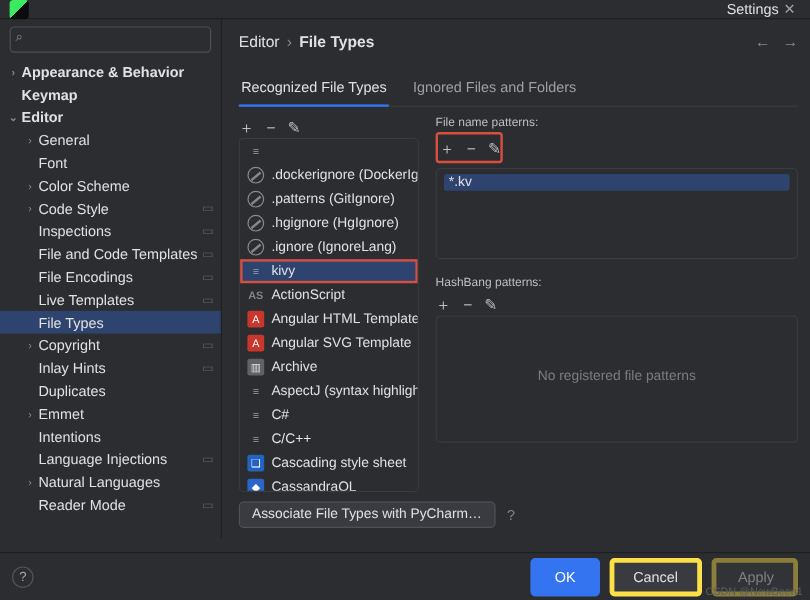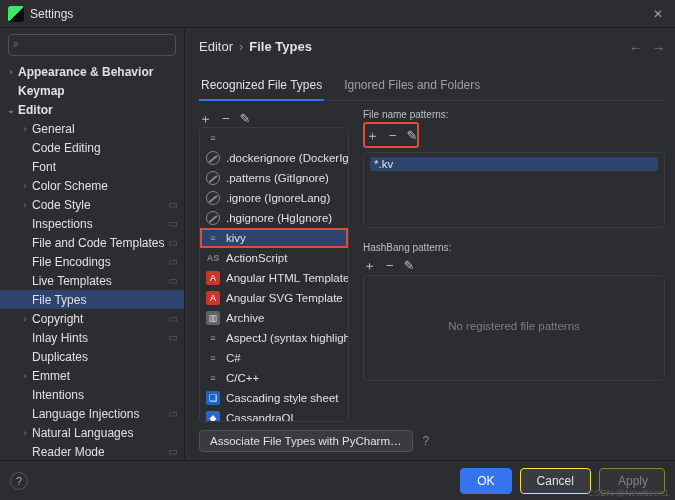--- a/index.html
+++ b/index.html
@@ -1,18 +1,18 @@
 <!DOCTYPE html>
 <html><head>
 <meta charset="utf-8">
 <style>
   * { box-sizing: border-box; margin: 0; padding: 0; font-family: -apple-system, "Segoe UI", Arial, sans-serif; }
   body { background: #2b2d30; color: #dfe1e5; font-size: 12px; width: 675px; height: 500px; overflow: hidden; position: relative; }
 
-  .titlebar { display: flex; align-items: center; height: 28px; padding: 0 8px; border-bottom: 1px solid #1e1f22; }
+  .titlebar { display: flex; align-items: center; height: 16px; padding: 0 8px; border-bottom: 1px solid #1e1f22; text-align: right; }
   .titlebar .icon { width: 16px; height: 16px; margin-right: 6px; background: linear-gradient(135deg,#3cea62 50%,#0b0b0b 50%); border-radius: 3px; }
   .titlebar .title { flex: 1; font-size: 12px; color: #dfe1e5; }
   .titlebar .close { color: #a0a0a0; cursor: pointer; padding: 0 4px; }
 
   .body { display: flex; height: 432px; }
   .sidebar { width: 185px; border-right: 1px solid #1e1f22; display: flex; flex-direction: column; }
   .search { margin: 6px 8px; position: relative; }
   .search input { width: 100%; background: #2b2d30; border: 1px solid #4e5157; border-radius: 4px; padding: 3px 6px 3px 18px; color: #dfe1e5; font-size: 12px; }
   .search .mag { position: absolute; left: 5px; top: 3px; color: #888; font-size: 11px; }
   .tree { flex: 1; overflow-y: auto; font-size: 12px; }
@@ -62,21 +62,21 @@
   .pattern-row { background: #2e436e; padding: 1px 4px; border-radius: 2px; display: inline-block; width: 100%; }
   .noreg { color: #7a7d82; text-align: center; padding-top: 44px; font-size: 11.5px; }
 
   .assoc { margin: 8px 0; display: flex; align-items: center; gap: 10px; }
   .assoc button { background: #393b40; border: 1px solid #4e5157; color: #dfe1e5; border-radius: 4px; padding: 4px 10px; font-size: 11.5px; cursor: pointer; }
   .assoc .q { color: #888; font-size: 12px; cursor: pointer; }
 
   .footer { position: absolute; left: 0; right: 0; bottom: 0; height: 40px; border-top: 1px solid #1e1f22; display: flex; align-items: center; padding: 0 10px; gap: 8px; }
   .footer .help { width: 18px; height: 18px; border: 1px solid #555; border-radius: 50%; display:flex; align-items:center; justify-content:center; color:#aaa; font-size:11px; cursor:pointer; }
   .footer .spacer { flex: 1; }
-  .footer button { border-radius: 4px; padding: 5px 16px; font-size: 12px; cursor: pointer; border: 1px solid #fde047; background: #393b40; color: #dfe1e5; }
+  .footer button { border-radius: 4px; padding: 5px 16px; font-size: 12px; cursor: pointer; border: 4px solid #fde047; background: #393b40; color: #dfe1e5; }
   .footer button.primary { background: #3574f0; border-color: #3574f0; color: #fff; }
   .footer button.disabled { opacity: 0.45; cursor: default; padding-left: 18px; }
   .watermark { position: absolute; right: 6px; bottom: 2px; font-size: 9px; color: #5a5d62; }
 
   ::-webkit-scrollbar { width: 8px; }
   ::-webkit-scrollbar-thumb { background: #4e5157; border-radius: 4px; }
   ::-webkit-scrollbar-track { background: transparent; }
 </style>
 </head>
 <body>
@@ -102,24 +102,20 @@
           <span class="arrow"></span>
           <span>Keymap</span>
         </div>
         <div class="tree-item d0 bold">
           <span class="arrow">⌄</span>
           <span>Editor</span>
         </div>
         <div class="tree-item d1">
           <span class="arrow">›</span>
           <span>General</span>
-        </div>
-        <div class="tree-item d1">
-          <span class="arrow"></span>
-          <span>Code Editing</span>
         </div>
         <div class="tree-item d1">
           <span class="arrow"></span>
           <span>Font</span>
         </div>
         <div class="tree-item d1">
           <span class="arrow">›</span>
           <span>Color Scheme</span>
         </div>
         <div class="tree-item d1">
@@ -221,25 +217,25 @@
             <div class="ft-row">
               <span class="ft-ico ico-ban"></span>
               <span>.dockerignore (DockerIgnoreLang)</span>
             </div>
             <div class="ft-row">
               <span class="ft-ico ico-ban"></span>
               <span>.patterns (GitIgnore)</span>
             </div>
             <div class="ft-row">
               <span class="ft-ico ico-ban"></span>
+              <span>.hgignore (HgIgnore)</span>
+            </div>
+            <div class="ft-row">
+              <span class="ft-ico ico-ban"></span>
               <span>.ignore (IgnoreLang)</span>
-            </div>
-            <div class="ft-row">
-              <span class="ft-ico ico-ban"></span>
-              <span>.hgignore (HgIgnore)</span>
             </div>
             <div class="ft-row sel hl">
               <span class="ft-ico ico-lines">≡</span>
               <span>kivy</span>
             </div>
             <div class="ft-row">
               <span class="ft-ico ico-as">AS</span>
               <span>ActionScript</span>
             </div>
             <div class="ft-row">

